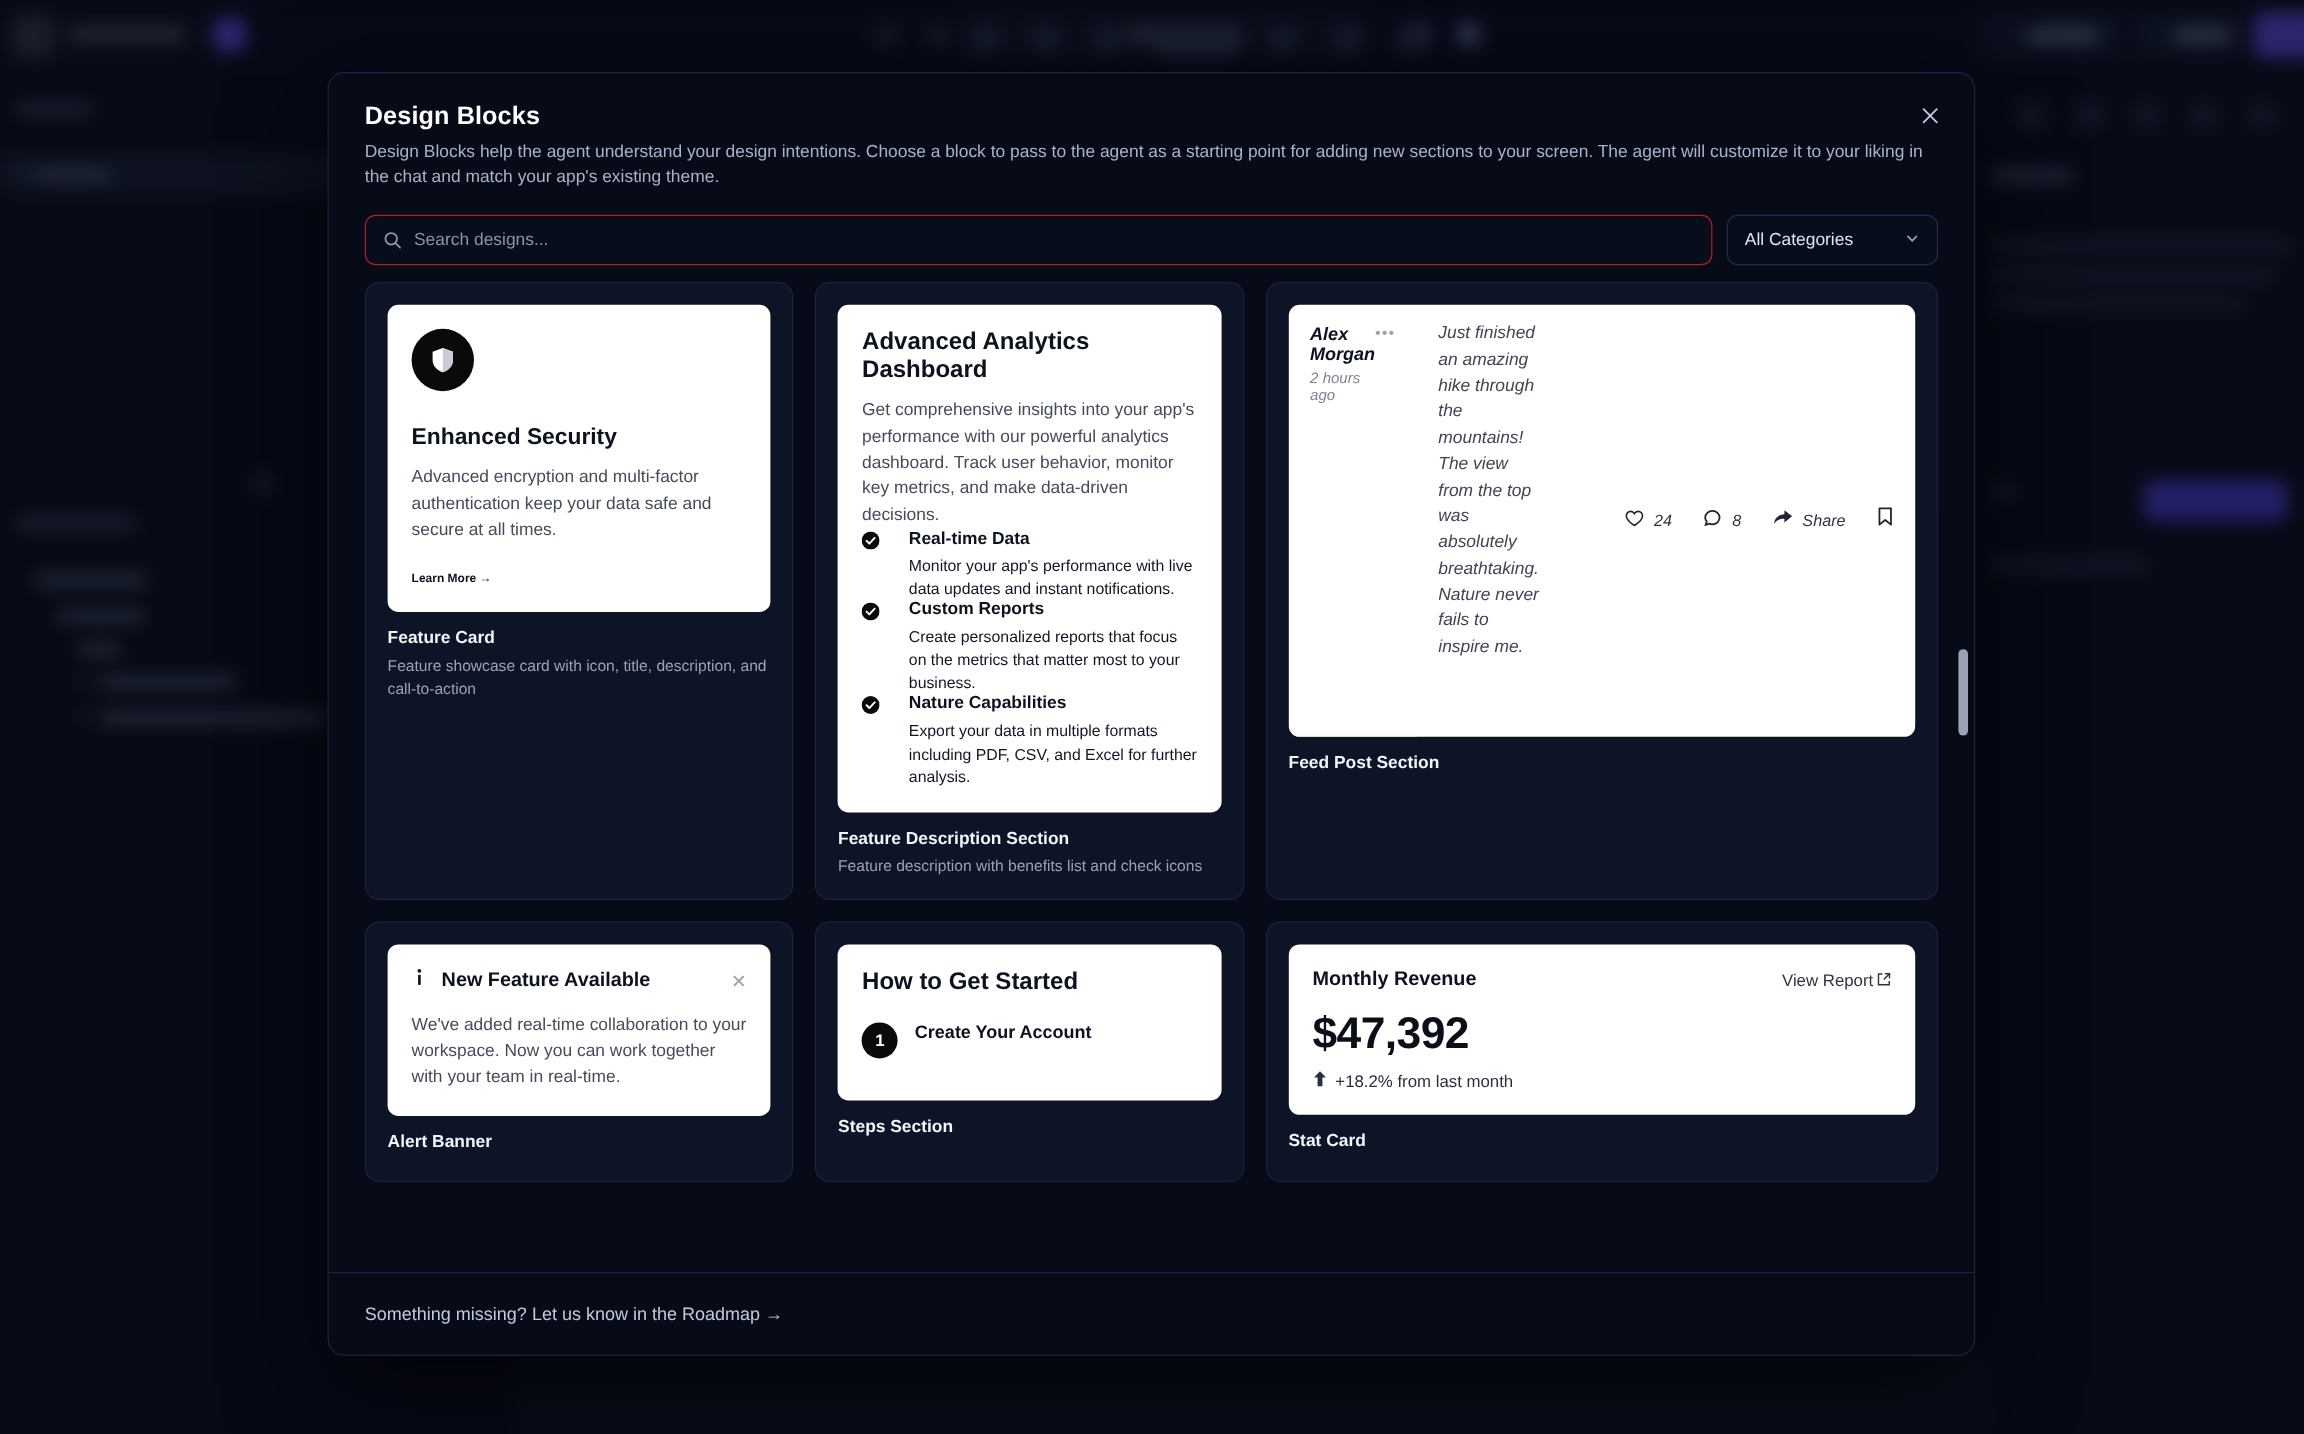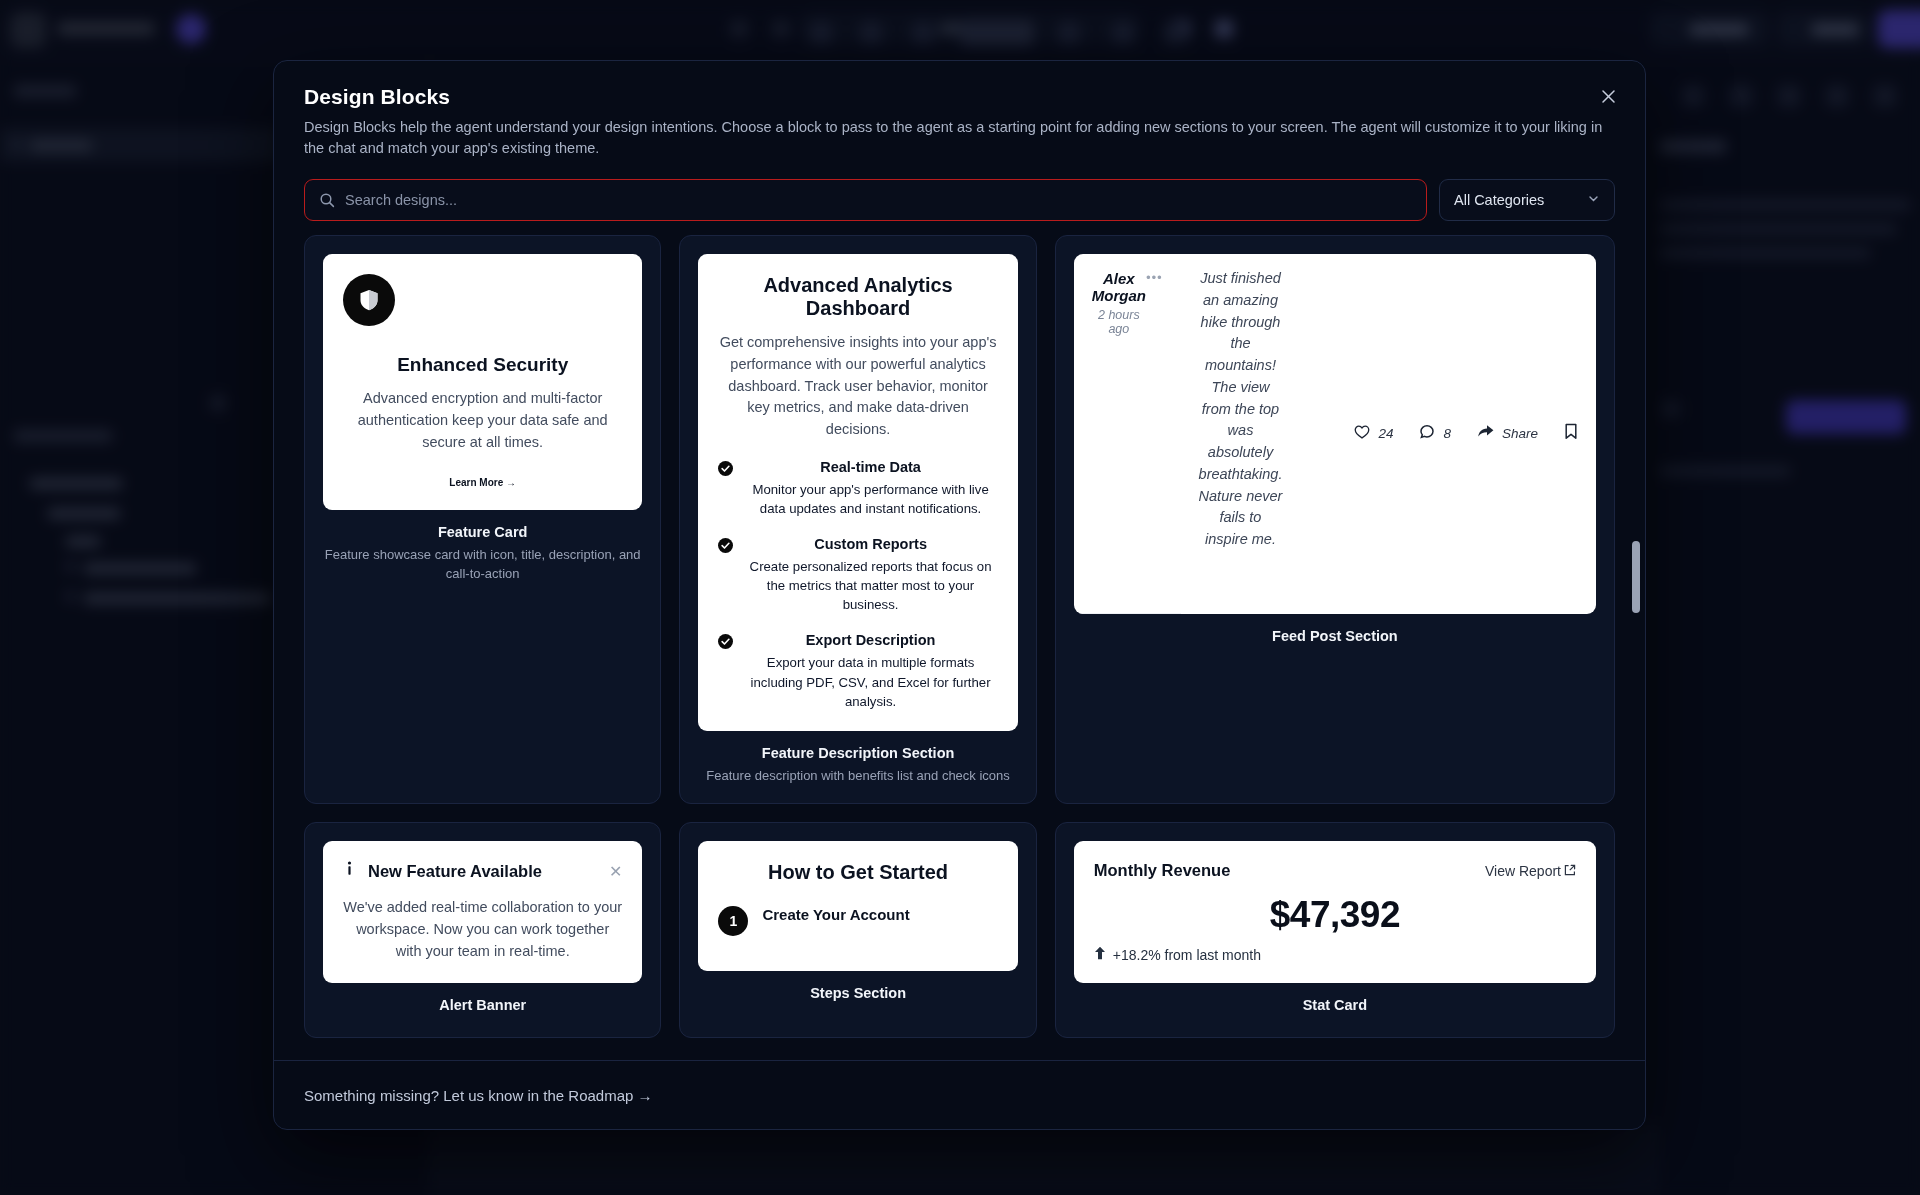--- a/index.html
+++ b/index.html
@@ -140,21 +140,20 @@
     gap: 18px;
     padding-top: 18px;
   }
   .tile {
     background: #0c1426;
     border: 1px solid #1a2440;
     border-radius: 12px;
     padding: 18px;
     display: flex; flex-direction: column;
     cursor: pointer;
-    text-align: center;
   }
   .preview {
     background: #ffffff;
     border-radius: 9px;
     padding: 20px;
     overflow: hidden;
     color: #0b1220;
   }
   .tile-name { margin-top: 14px; font-size: 14.5px; font-weight: bold; color: #f2f5fa; }
   .tile-desc { margin-top: 6px; font-size: 13px; line-height: 1.42; color: #99a2b6; }
@@ -167,21 +166,21 @@
   }
   .pv1-title { margin-top: 28px; font-size: 19px; font-weight: bold; color: #0b1220; }
   .pv1-desc { margin-top: 12px; font-size: 14.5px; line-height: 1.5; color: #424c5e; }
   .pv1-cta { margin-top: 24px; font-size: 10px; font-weight: bold; color: #0b1220;
              display: inline-flex; align-items: center; gap: 7px; }
 
   
   .pv2 { min-height: 360px; }
   .pv2-title { font-size: 20px; font-weight: bold; color: #0b1220; }
   .pv2-desc { margin-top: 12px; font-size: 14.5px; line-height: 1.5; color: #424c5e; }
-  .benefit { display: flex; gap: 10px; margin-top: 18px; }
+  .benefit { display: flex; gap: 24px; }
   .check { flex: 0 0 auto; margin-top: 2px; }
   .benefit-title { font-size: 14.5px; font-weight: bold; color: #0b1220; }
   .benefit-desc { margin-top: 5px; font-size: 13.2px; line-height: 1.45; color: #0f172a; }
 
   
   .pv3 { padding: 0; min-height: 360px; display: flex; flex-direction: row; font-style: italic; }
   .pv3-head { padding: 16px 18px 12px 18px; display: flex; justify-content: space-between;
               align-items: flex-start; border-bottom: 1px solid #eef0f4; }
   .pv3-author { font-size: 15px; font-weight: bold; color: #0b1220; }
   .pv3-time { margin-top: 4px; font-size: 12.5px; color: #7a8496; }
@@ -382,21 +381,21 @@
           </div>
 
           <div class="benefit">
             <span class="check">
               <svg width="15" height="15" viewBox="0 0 16 16">
                   <circle cx="8" cy="8" r="8" fill="#0a0a0a"></circle>
                   <polyline points="4.4,8.2 6.9,10.7 11.6,5.6" fill="none" stroke="#fff" stroke-width="1.7" stroke-linecap="round" stroke-linejoin="round"></polyline>
                 </svg>
             </span>
             <div>
-              <div class="benefit-title">Export Description</div>
+              <div class="benefit-title">Nature Capabilities</div>
               <div class="benefit-desc">Export your data in multiple formats including PDF, CSV, and Excel for further analysis.</div>
             </div>
           </div>
         </div>
         <div class="tile-name">Feature Description Section</div>
         <div class="tile-desc">Feature description with benefits list and check icons</div>
       </div>
 
       <div class="tile">
         <div class="preview pv3">

